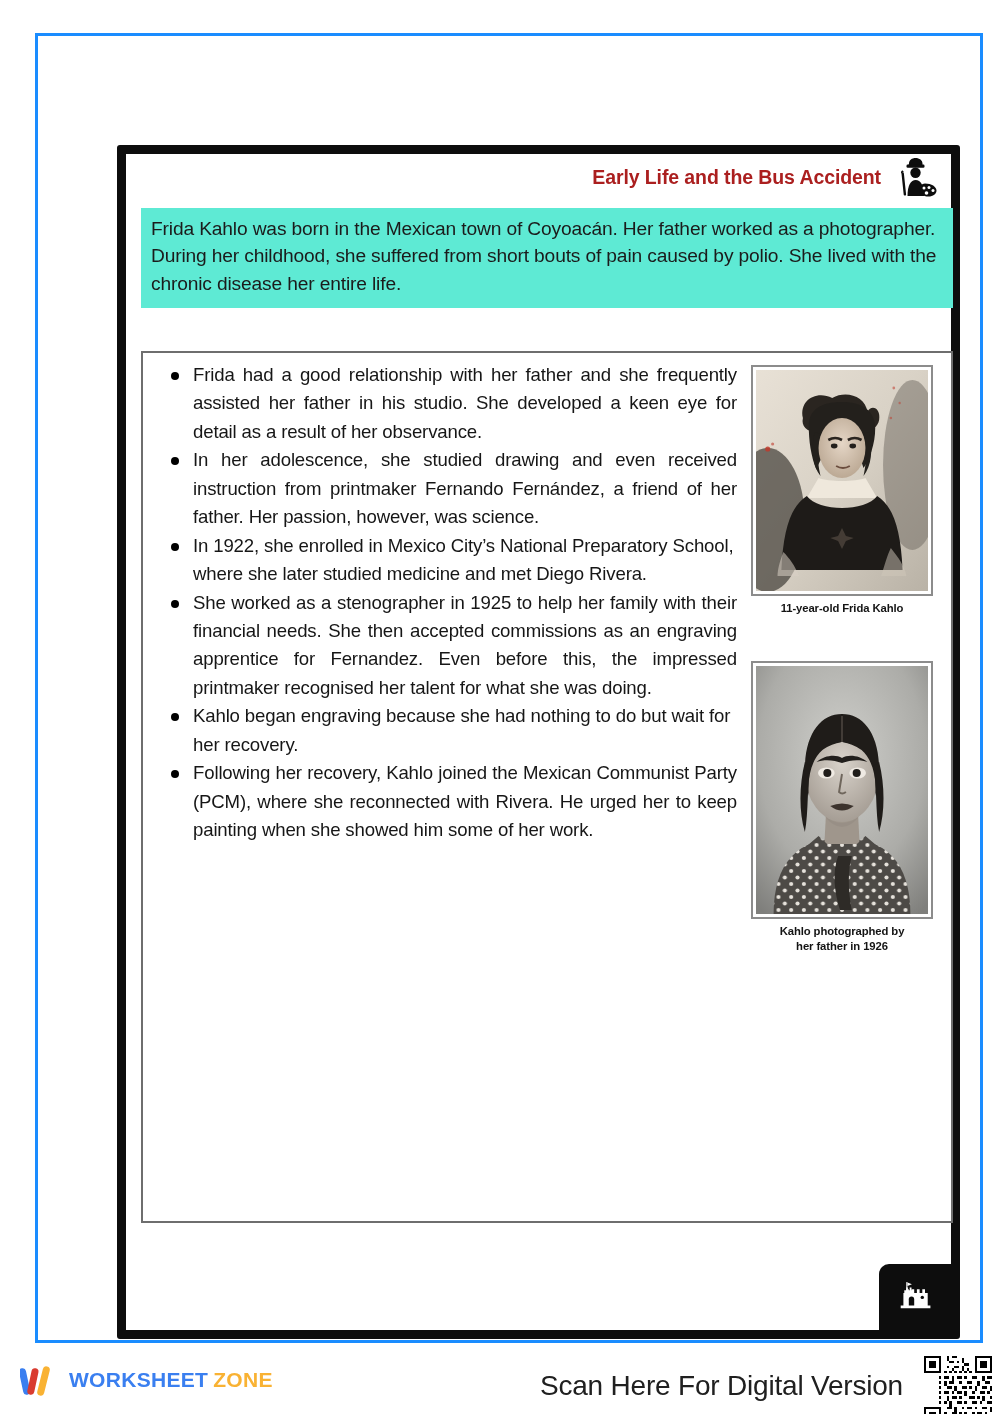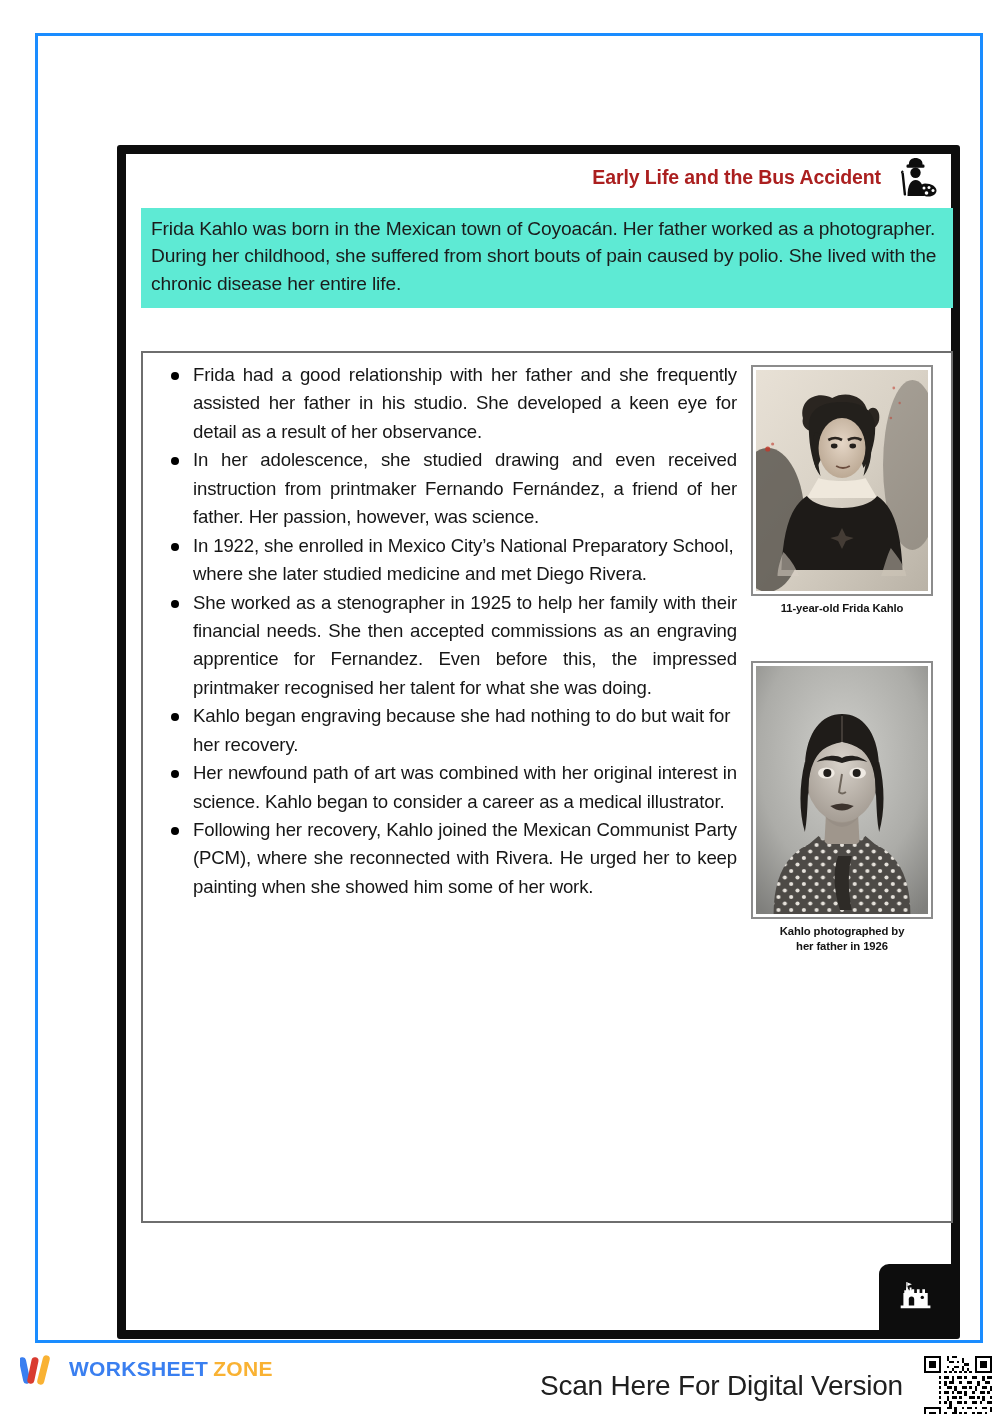--- a/index.html
+++ b/index.html
@@ -154,21 +154,21 @@
   }
 
   
   #footer {
     position: absolute;
     left: 0; bottom: 0;
     width: 1000px; height: 66px;
   }
   #logo-area {
     position: absolute;
-    left: 20px; top: 1px;
+    left: 20px; top: 12px;
     display: flex;
     align-items: center;
   }
   #logo-mark { width: 40px; height: 40px; margin-right: 9px; }
   #logo-text {
     font-size: 21px;
     font-weight: bold;
     letter-spacing: 0.3px;
     white-space: nowrap;
   }
@@ -342,21 +342,20 @@
           <span>her father in 1926</span>
         </figcaption>
       </figure>
 
       <ul id="bullet-list">
         <li>Frida had a good relationship with her father and she frequently assisted her father in his studio. She developed a keen eye for detail as a result of her observance.</li>
         <li>In her adolescence, she studied drawing and even received instruction from printmaker Fernando Fernández, a friend of her father. Her passion, however, was science.</li>
         <li class="nojustify">In 1922, she enrolled in Mexico City’s National Preparatory School, where she later studied medicine and met Diego Rivera.</li>
         <li>She worked as a stenographer in 1925 to help her family with their financial needs. She then accepted commissions as an engraving apprentice for Fernandez. Even before this, the impressed printmaker recognised her talent for what she was doing.</li>
         <li class="nojustify">Kahlo began engraving because she had nothing to do but wait for her recovery.</li>
-        <li>Her newfound path of art was combined with her original interest in science. Kahlo began to consider a career as a medical illustrator.</li>
         <li>Following her recovery, Kahlo joined the Mexican Communist Party (PCM), where she reconnected with Rivera. He urged her to keep painting when she showed him some of her work.</li>
       </ul>
     </div>
 
     <div id="castle-badge">
       <span>
         <svg viewBox="0 0 40 36" width="36" height="33" aria-hidden="true">
 
           <path d="M6 14 h3 v-4 h3 v4 h3 v-4 h3 v4 h3 v-4 h3 v4 h3 v-4 h3 v4 h3 v14 h3 v3 H3 v-3 h3 Z" fill="#ffffff"></path>
 

